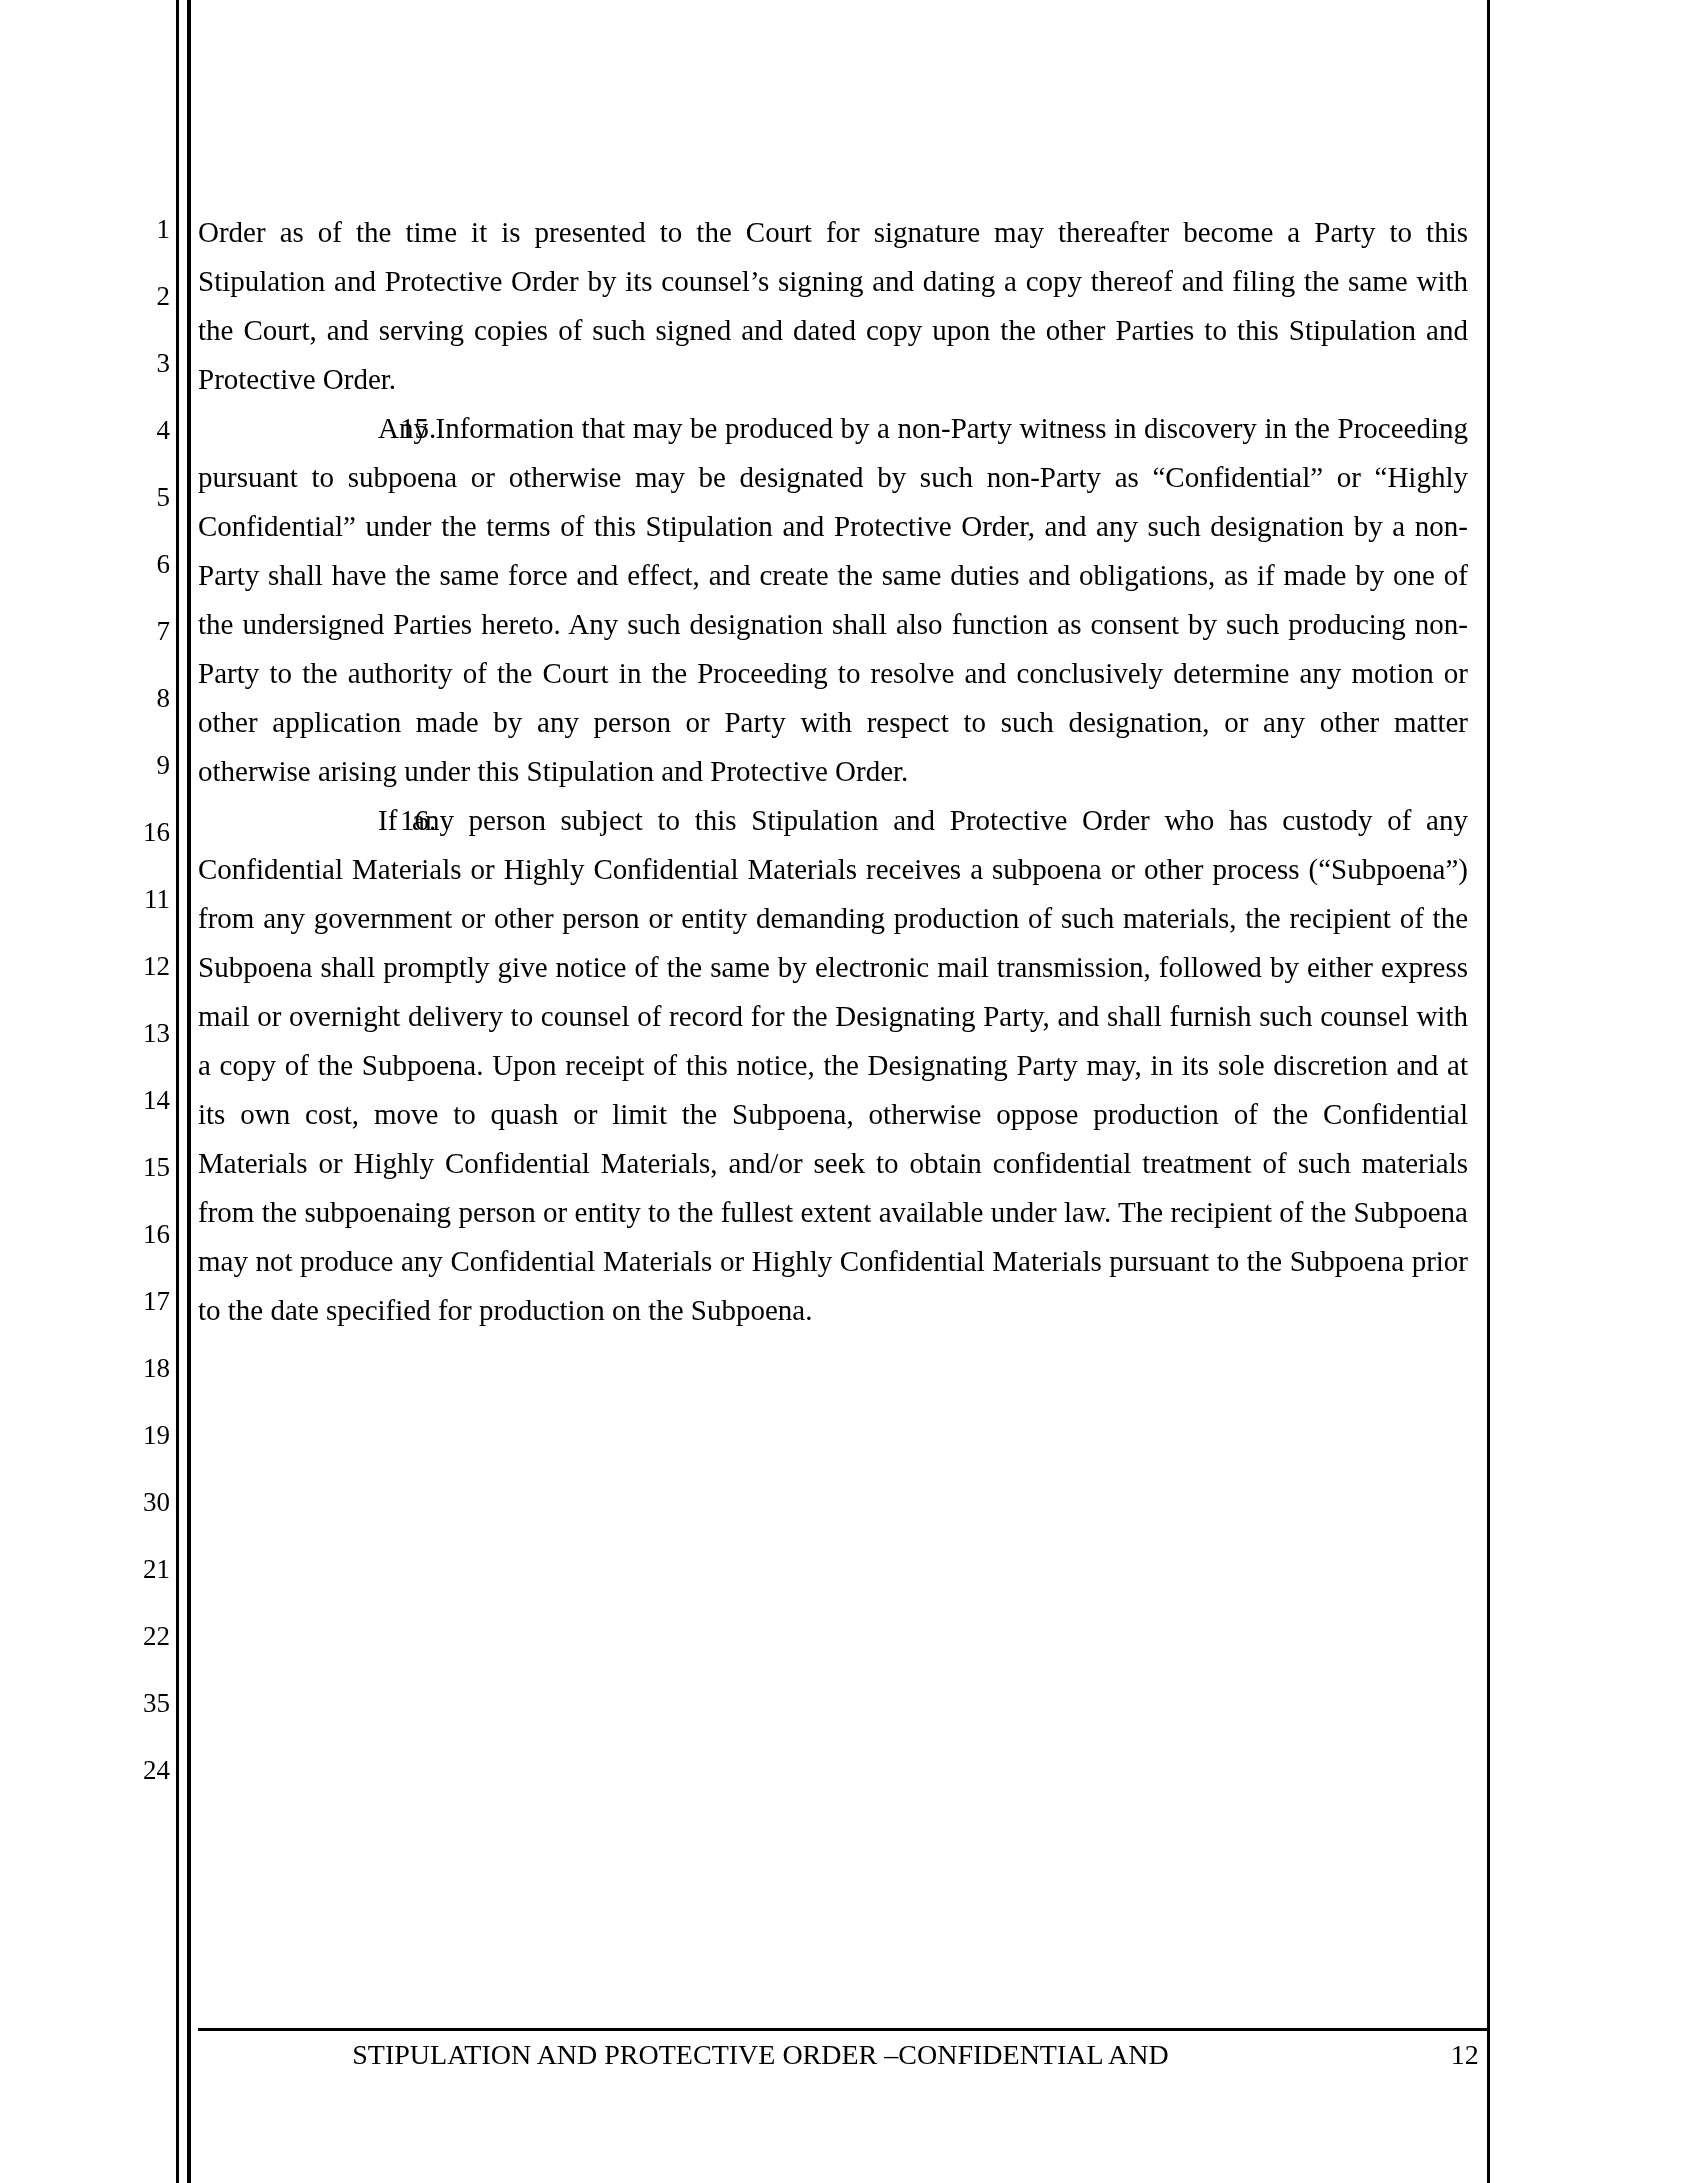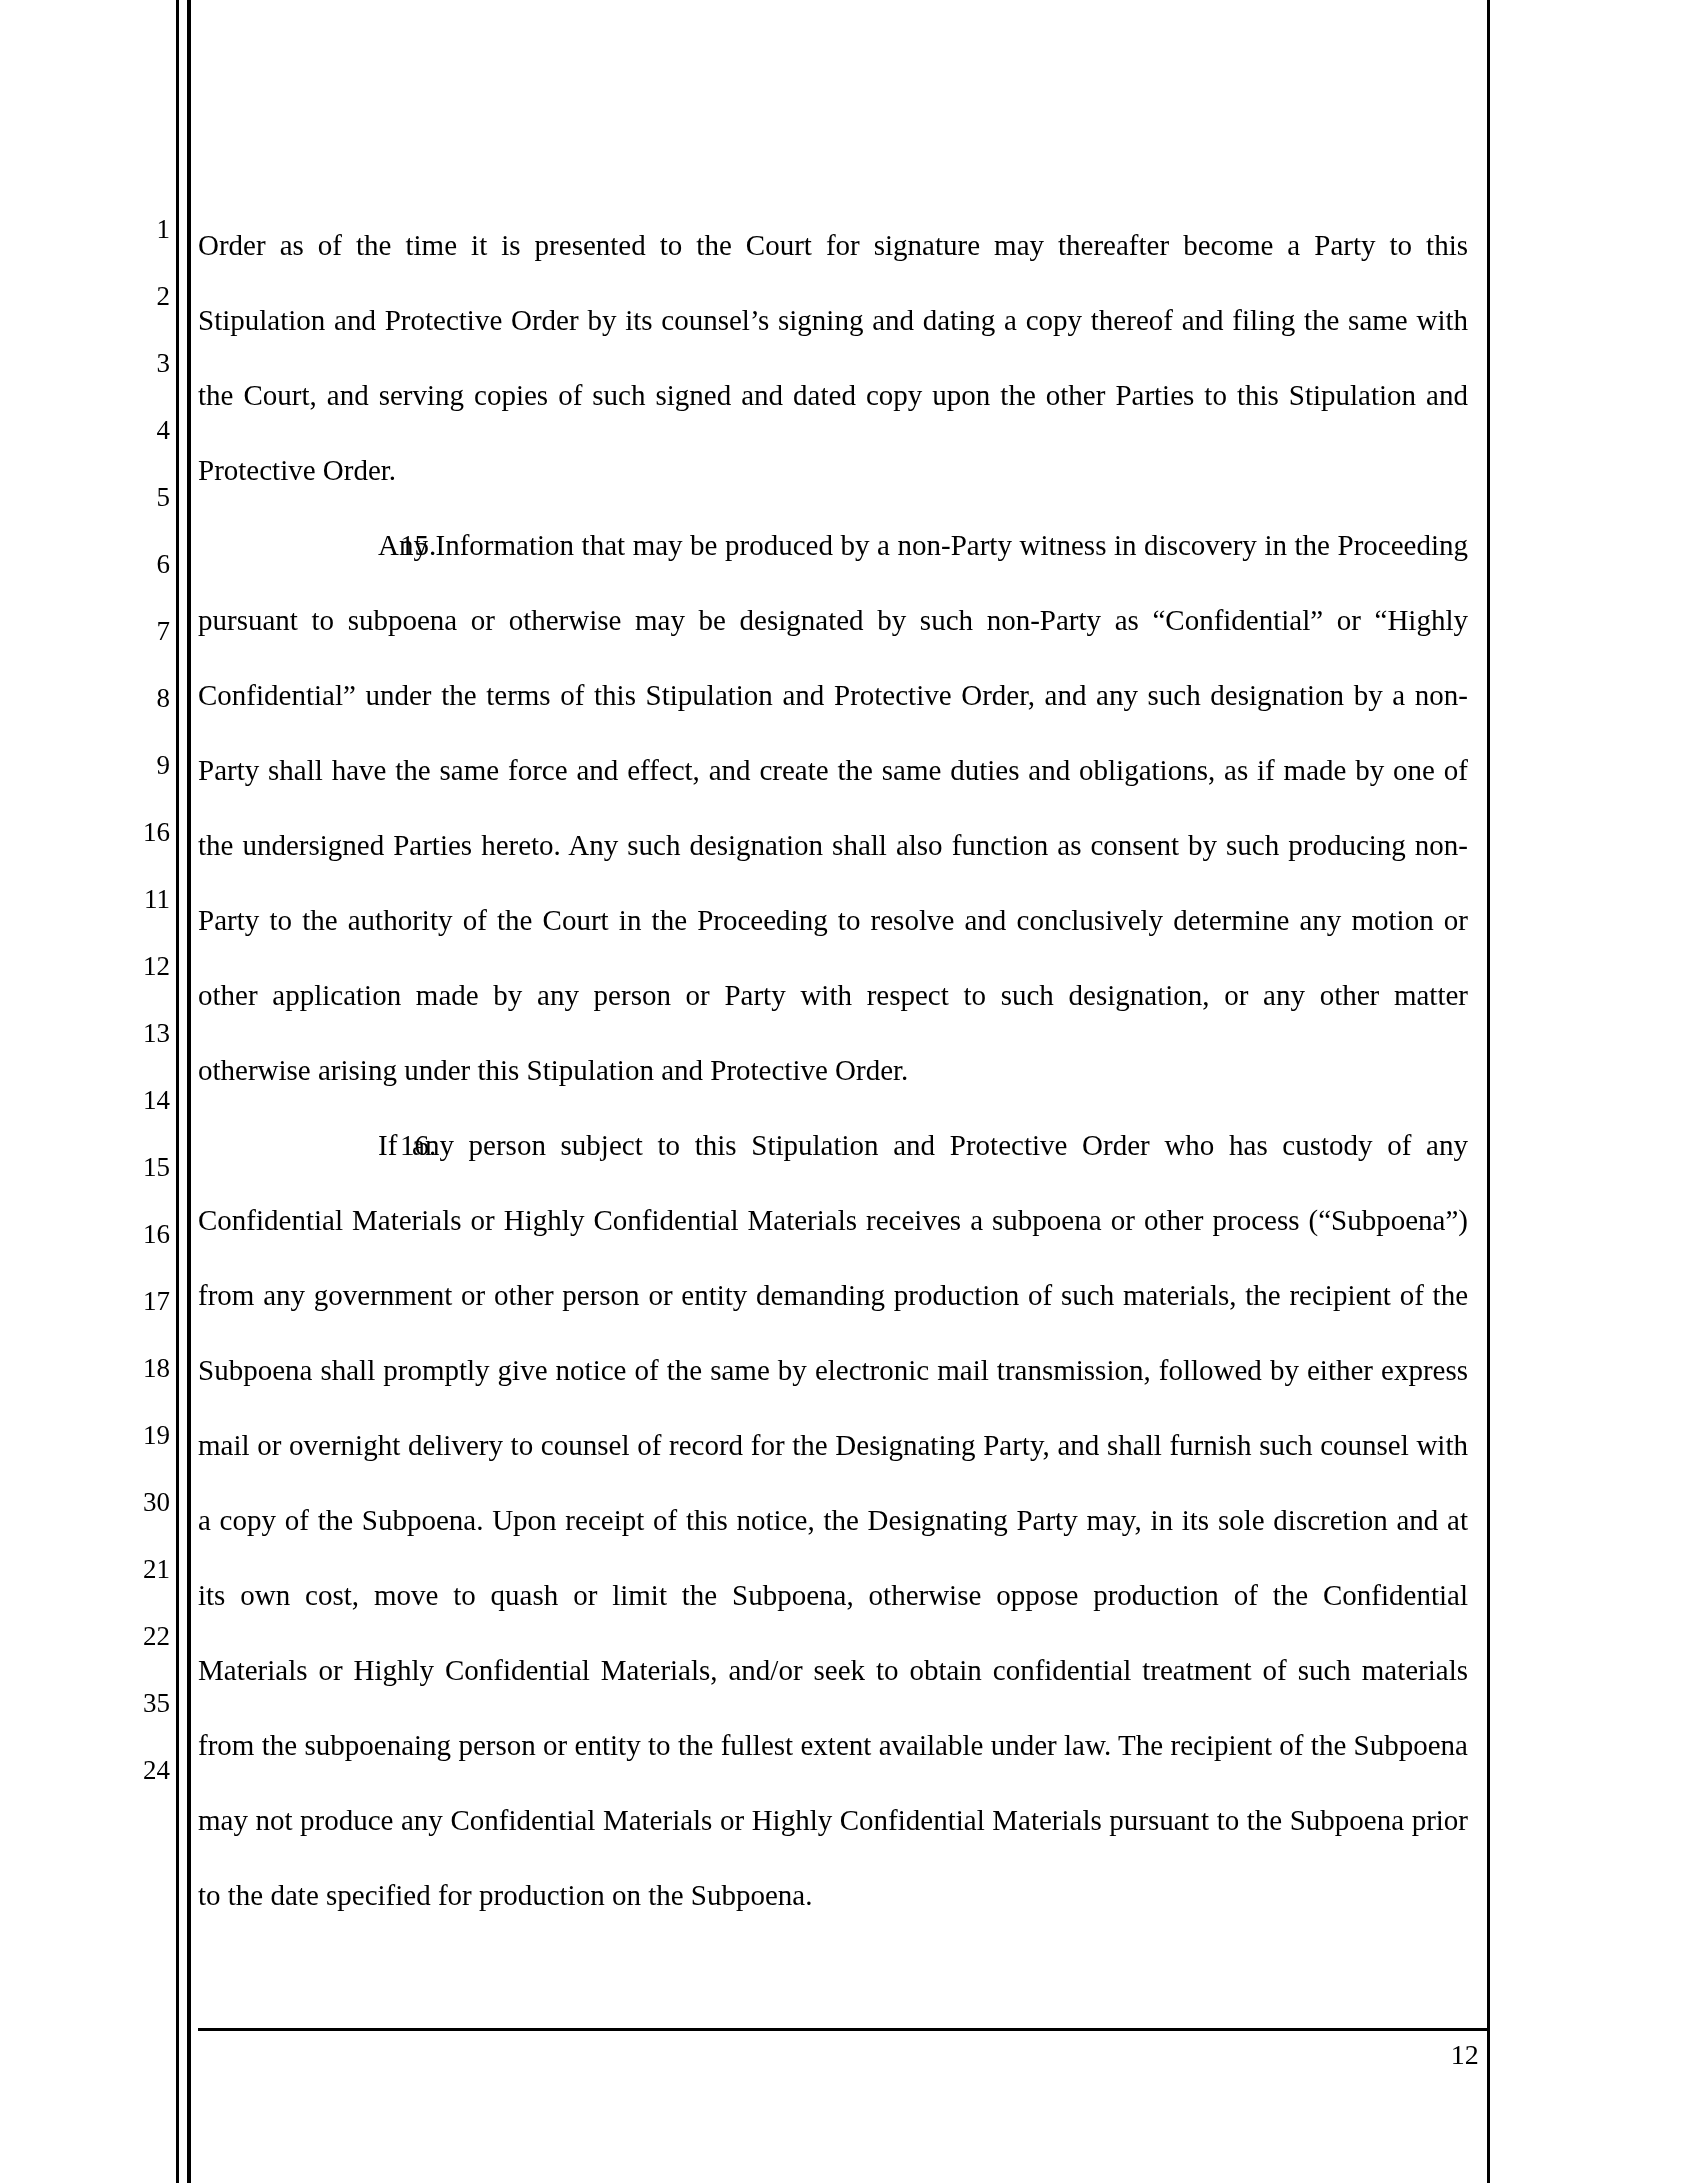--- a/index.html
+++ b/index.html
@@ -61,21 +61,21 @@
   
   .body-col {
     position: absolute;
     left: 198px;
     top: 208px;
     width: 1270px;
   }
   .body-col p {
     margin: 0;
     font-size: 29px;
-    line-height: 75px;
+    line-height: 49px;
     text-align: justify;
     text-justify: inter-word;
     hyphens: none;
   }
   .body-col p.cont {
     text-indent: 0;
   }
   .body-col p.numbered {
     text-indent: 101px;
   }
@@ -161,18 +161,19 @@
 
     <p class="numbered"><span class="numlabel">16.</span><span>If any person subject to this Stipulation and Protective Order who has custody of any Confidential Materials or Highly Confidential Materials receives a subpoena or other process (“Subpoena”) from any government or other person or entity demanding production of such materials, the recipient of the Subpoena shall promptly give notice of the same by electronic mail transmission, followed by either express mail or overnight delivery to counsel of record for the Designating Party, and shall furnish such counsel with a copy of the Subpoena. Upon receipt of this notice, the Designating Party may, in its sole discretion and at its own cost, move to quash or limit the Subpoena, otherwise oppose production of the Confidential Materials or Highly Confidential Materials, and/or seek to obtain confidential treatment of such materials from the subpoenaing person or entity to the fullest extent available under law. The recipient of the Subpoena may not produce any Confidential Materials or Highly Confidential Materials pursuant to the Subpoena prior to the date specified for production on the Subpoena.</span></p>
 
 
   </div>
 
   <div class="footer-rule"></div>
 
   <div class="footer">
     <div class="footer-title">
+      <div>STIPULATION AND PROTECTIVE ORDER –CONFIDENTIAL AND</div>
     </div>
     <div class="footer-page">12</div>
   </div>
 
 </div>
 
 
 </body></html>

